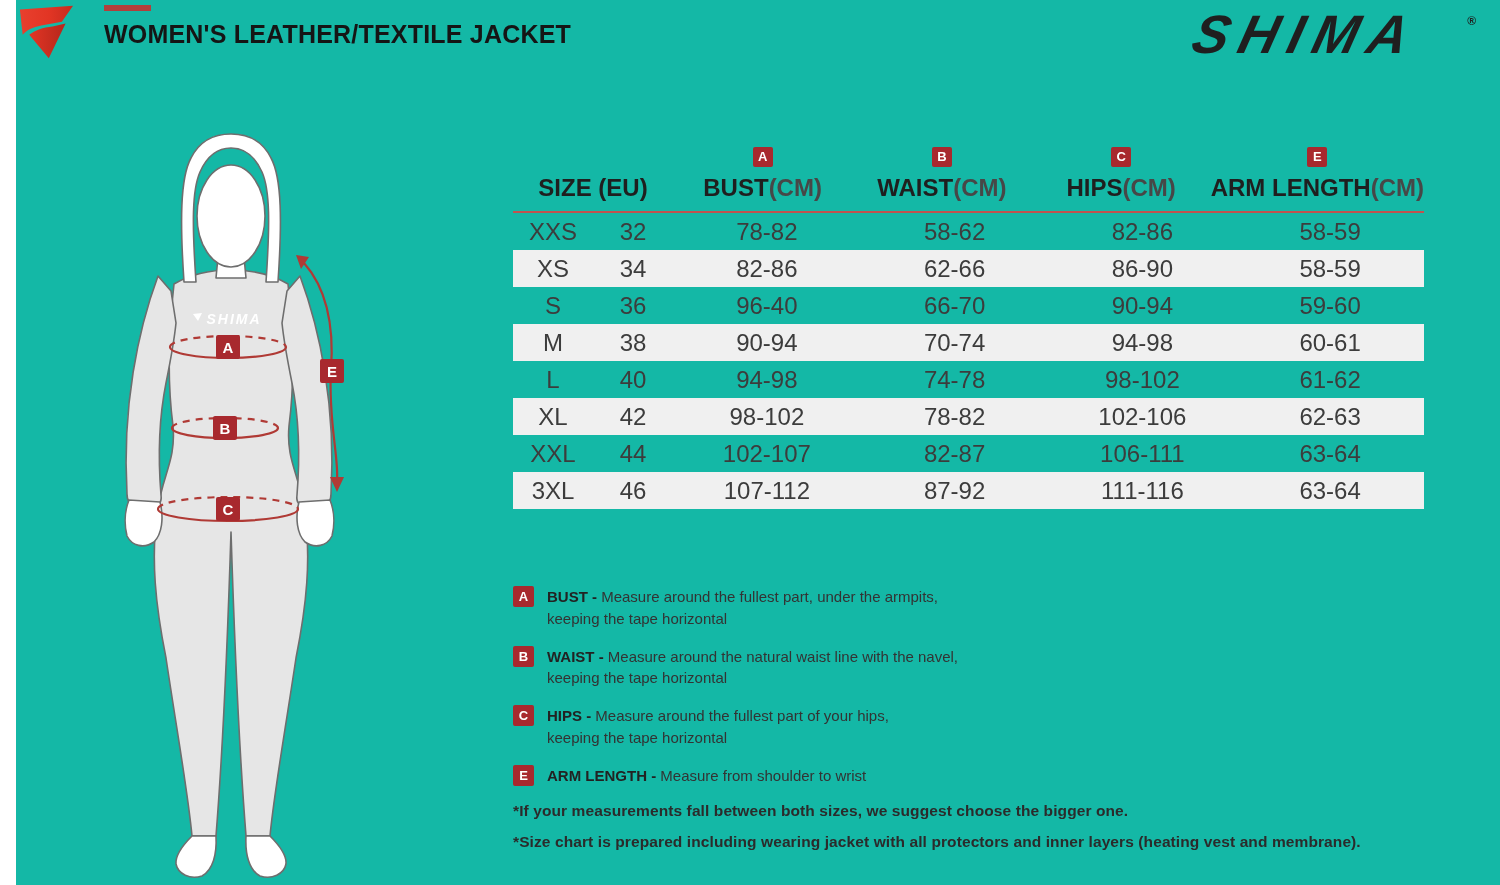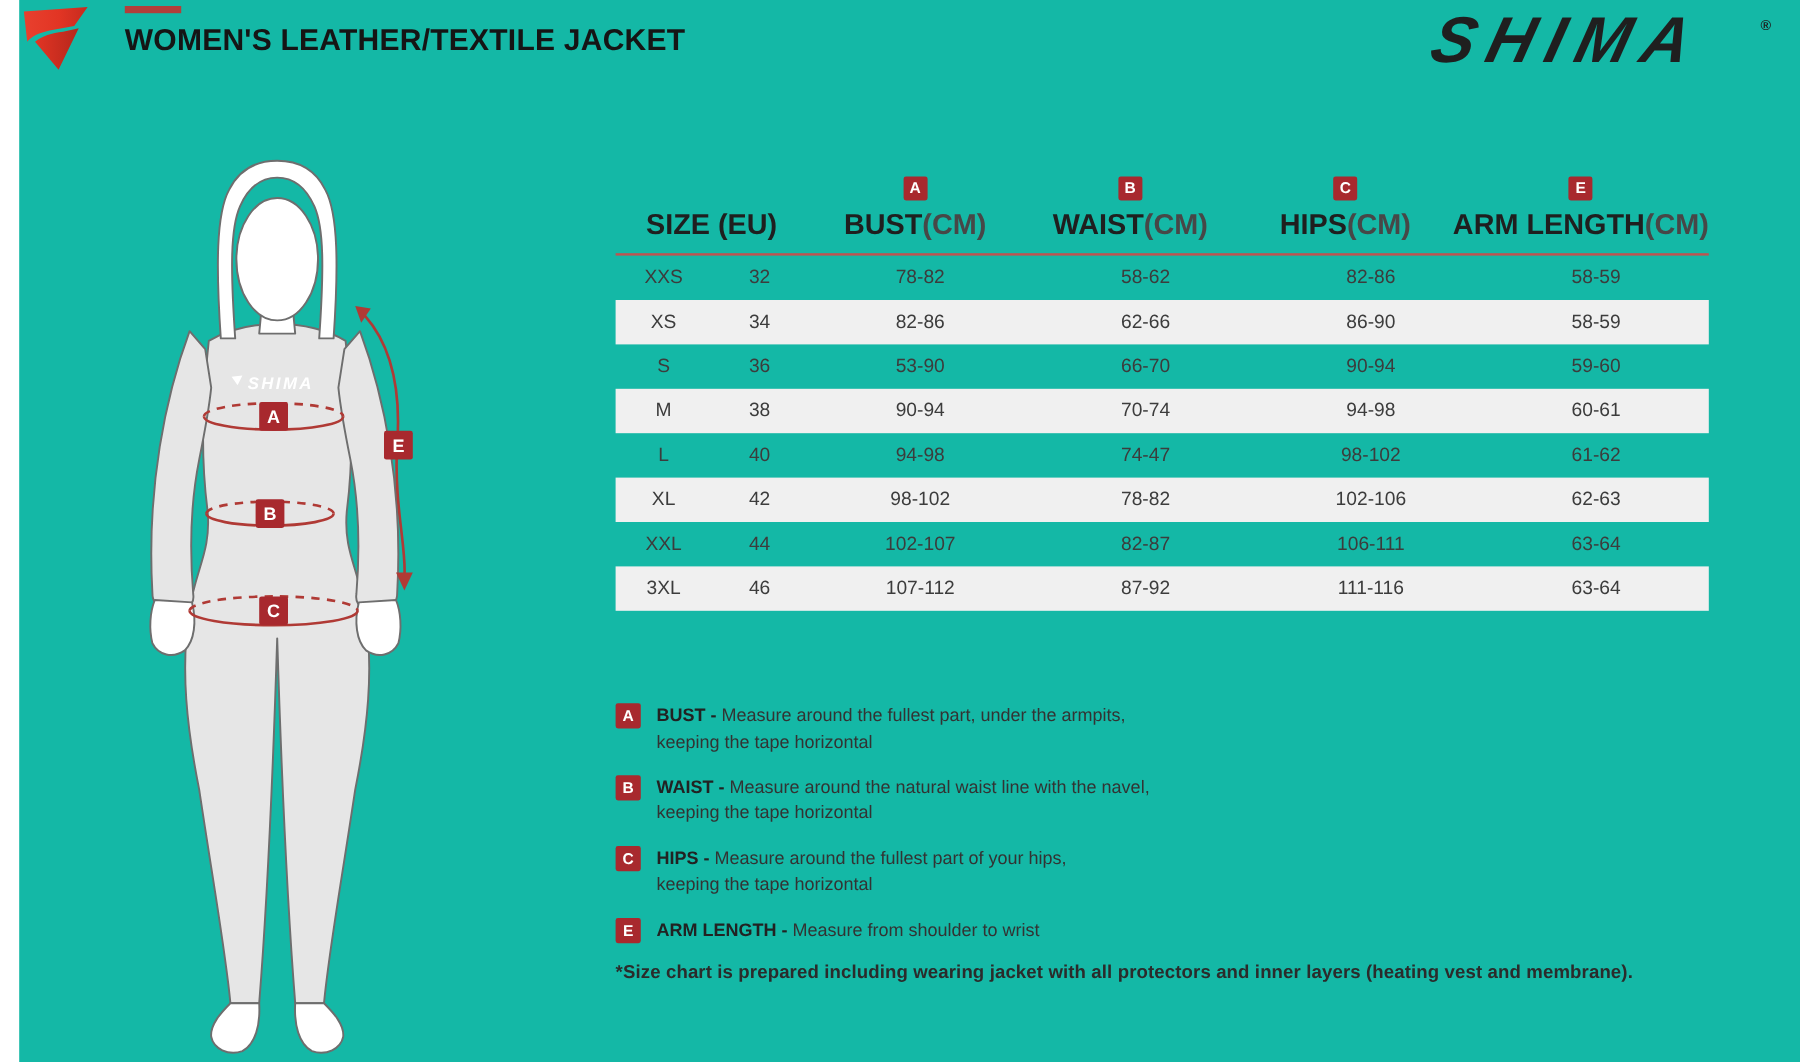--- a/index.html
+++ b/index.html
@@ -21,21 +21,21 @@
 
   
   #size-table{position:absolute;left:497px;top:146px;width:911px;}
   .thead{display:grid;grid-template-columns:160px 1fr 1fr 1fr 1fr;border-bottom:2px solid #c0534f;padding-bottom:9px;}
   .th{display:flex;flex-direction:column;justify-content:flex-end;align-items:center;height:56px;gap:7px;}
   .th-badge{width:20px;height:20px;background:#a8292e;color:#fff;font-size:13px;font-weight:bold;
         line-height:20px;text-align:center;border-radius:2px;}
   .th-label{font-size:24px;font-weight:bold;color:#1f1f1f;white-space:nowrap;}
   .th-suffix{font-weight:700;color:#474747;}
   .tbody .tr{display:grid;grid-template-columns:160px 1fr 1fr 1fr 1fr;height:37px;align-items:center;
-        text-align:center;font-size:16px;color:#3c3c3c;}
+        text-align:center;font-size:24px;color:#3c3c3c;}
   .tbody .tr:nth-child(even){background:#f0f0f0;}
   .size-cell{display:grid;grid-template-columns:1fr 1fr;align-items:center;}
 
   
   #measure{position:absolute;left:497px;top:586px;width:930px;}
   .measure-heading{font-size:21px;font-weight:bold;color:#222;margin:0 0 21px 0;letter-spacing:0.2px;}
   .m-item{display:flex;gap:13px;margin-bottom:16px;font-size:15px;color:#333;}
   .m-badge{flex:none;width:21px;height:21px;background:#a8292e;color:#fff;font-weight:bold;font-size:13px;
         line-height:21px;text-align:center;border-radius:2px;margin-top:0px;}
   .m-text{line-height:1.45;}
@@ -184,42 +184,42 @@
         <div>82-86</div>
         <div>62-66</div>
         <div>86-90</div>
         <div>58-59</div>
       </div>
       <div class="tr">
         <div class="size-cell">
             <span>S</span>
             <span>36</span>
           </div>
-        <div>53-90</div>
+        <div>96-40</div>
         <div>66-70</div>
         <div>90-94</div>
         <div>59-60</div>
       </div>
       <div class="tr">
         <div class="size-cell">
             <span>M</span>
             <span>38</span>
           </div>
         <div>90-94</div>
         <div>70-74</div>
         <div>94-98</div>
         <div>60-61</div>
       </div>
       <div class="tr">
         <div class="size-cell">
             <span>L</span>
             <span>40</span>
           </div>
         <div>94-98</div>
-        <div>74-47</div>
+        <div>74-78</div>
         <div>98-102</div>
         <div>61-62</div>
       </div>
       <div class="tr">
         <div class="size-cell">
             <span>XL</span>
             <span>42</span>
           </div>
         <div>98-102</div>
         <div>78-82</div>
@@ -264,16 +264,17 @@
     <div class="m-item">
       <span class="m-badge">C</span>
       <div class="m-text"><span class="m-term">HIPS - </span><span class="m-desc">Measure around the fullest part of your hips,
 keeping the tape horizontal</span></div>
     </div>
     <div class="m-item">
       <span class="m-badge">E</span>
       <div class="m-text"><span class="m-term">ARM LENGTH - </span><span class="m-desc">Measure from shoulder to wrist</span></div>
     </div>
 
+    <div class="note">*If your measurements fall between both sizes, we suggest choose the bigger one.</div>
     <div class="note">*Size chart is prepared including wearing jacket with all protectors and inner layers (heating vest and membrane).</div>
   </div>
 
 </div>
 
 </body></html>

